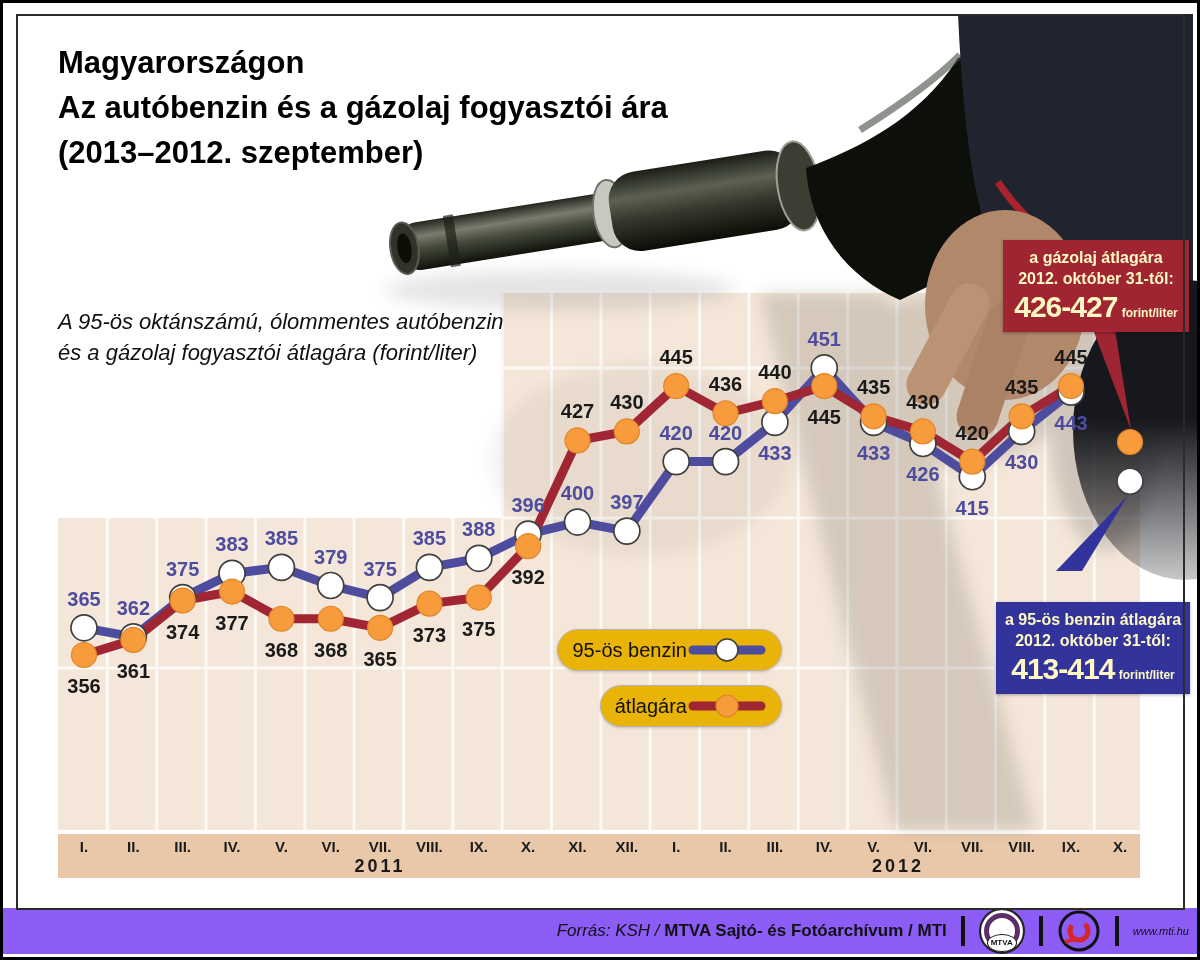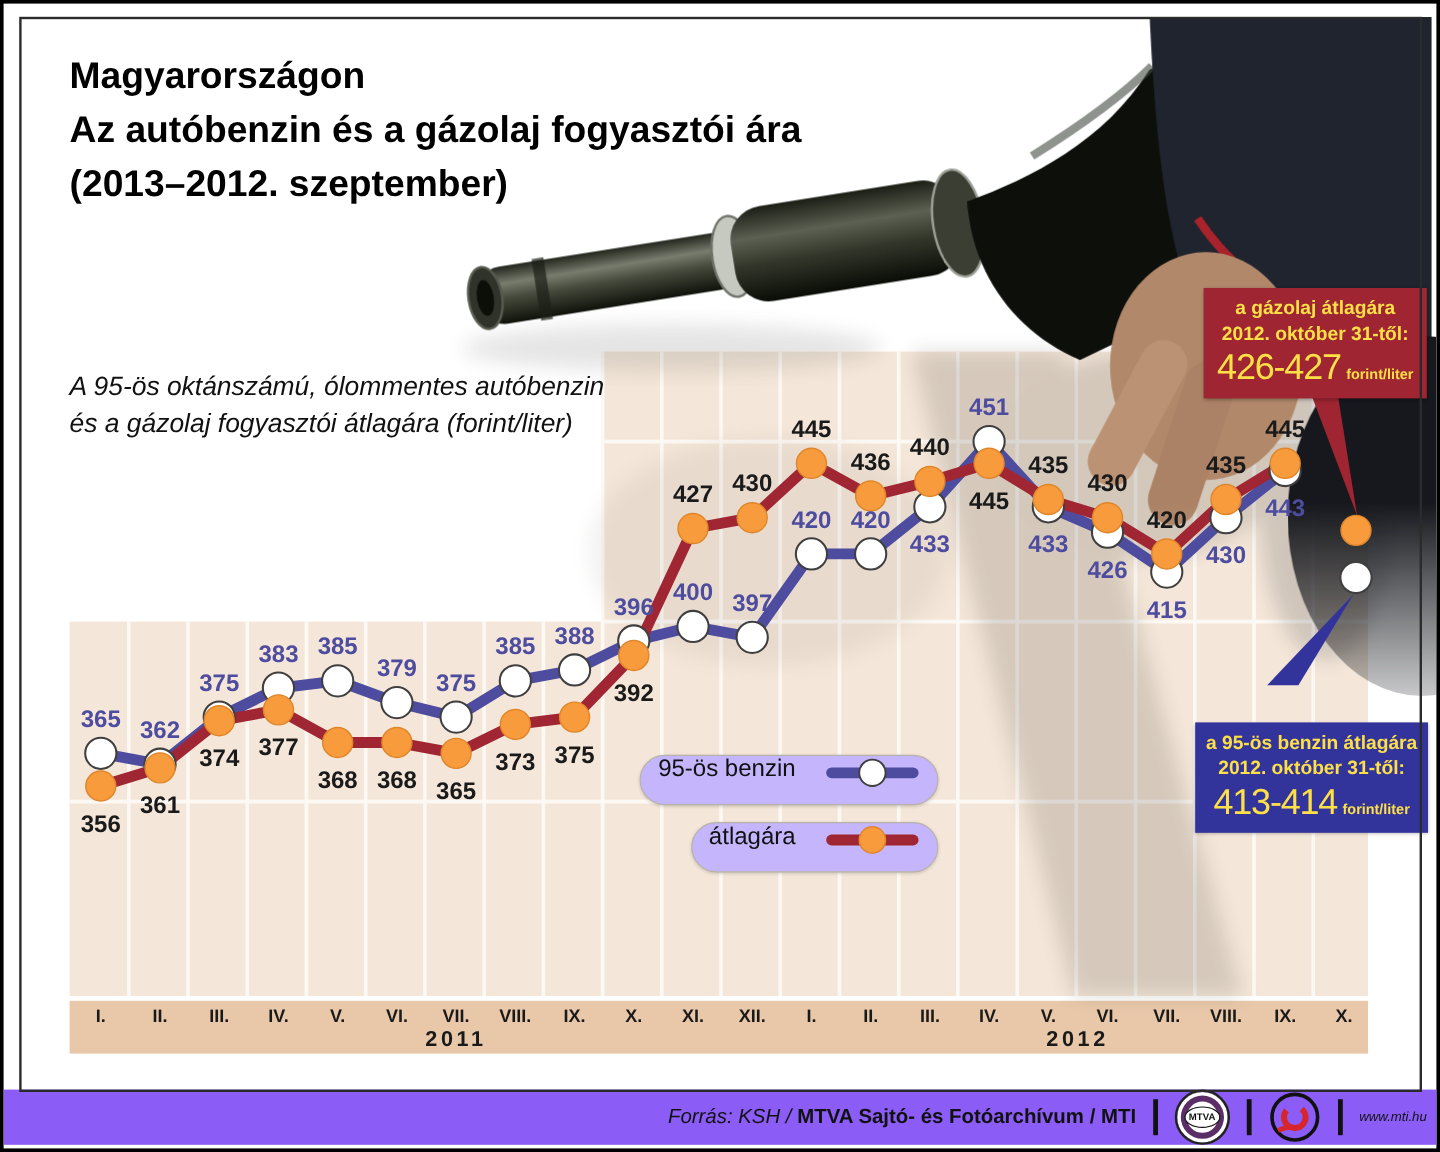--- a/index.html
+++ b/index.html
@@ -22,48 +22,48 @@
   }
   .subtitle{
     position:absolute;left:55px;top:303px;z-index:30;
     font-size:22px;font-style:italic;line-height:31px;color:#111;
   }
   .legend{
     position:absolute;right:415px;top:626px;z-index:32;
     display:flex;flex-direction:column;align-items:flex-end;gap:14px;
   }
   .pill{
-    display:flex;gap:24px;
-    background:#c4b5fd;border:1px solid #b9b2aa;border-radius:21px;
+    display:flex;align-items:center;gap:0;
+    background:#eab308;border:1px solid #b9b2aa;border-radius:21px;
     height:40px;padding:0 14px;box-shadow:0 1px 3px rgba(0,0,0,0.18);
   }
   .pill-label{font-size:20px;color:#111;white-space:nowrap;}
   .callout{
-    position:absolute;z-index:34;color:#fde047;text-align:center;
+    position:absolute;z-index:34;color:#fef9c3;text-align:center;
     padding:7px 4px 8px 4px;box-shadow:0 1px 3px rgba(0,0,0,0.3);
   }
   .callout .co-line{font-size:16px;font-weight:bold;line-height:21px;}
   .callout .co-value-row{margin-top:1px;white-space:nowrap;}
-  .callout .co-value{font-size:30px;font-weight:normal;letter-spacing:-1px;}
+  .callout .co-value{font-size:30px;font-weight:bold;letter-spacing:-1px;}
   .callout .co-unit{font-size:12px;font-weight:bold;}
   .callout-red{left:1000px;top:237px;width:178px;}
   .callout-blue{left:993px;top:599px;width:186px;}
   .footer{
     position:absolute;left:0;top:905px;width:100%;height:46px;z-index:30;
     display:flex;align-items:center;justify-content:flex-end;gap:14px;
     padding-right:8px;box-sizing:border-box;background:#8b5cf6;
   }
   .f-src{font-size:17px;color:#111;white-space:nowrap;}
   .f-italic{font-style:italic;}
   .f-bold{font-weight:bold;}
   .f-url{font-size:11px;font-style:italic;color:#111;}
   .vbar{width:4px;height:30px;background:#111;}
   .logo-mtva{
     width:46px;height:46px;border-radius:50%;border:2px solid #222;background:#fff;
-    box-sizing:border-box;display:flex;align-items:center;justify-content:center;
+    box-sizing:border-box;display:flex;align-items:flex-end;justify-content:center;
     box-shadow:inset 0 0 0 3px #fff, inset 0 0 0 8px #5c2e68;
   }
   .mtva-inner{
     font-size:8px;font-weight:bold;color:#111;border:1px solid #111;
     border-radius:50%;padding:4px 3px;line-height:8px;background:#fff;
   }
 </style>
 </head>
 <body>
 

